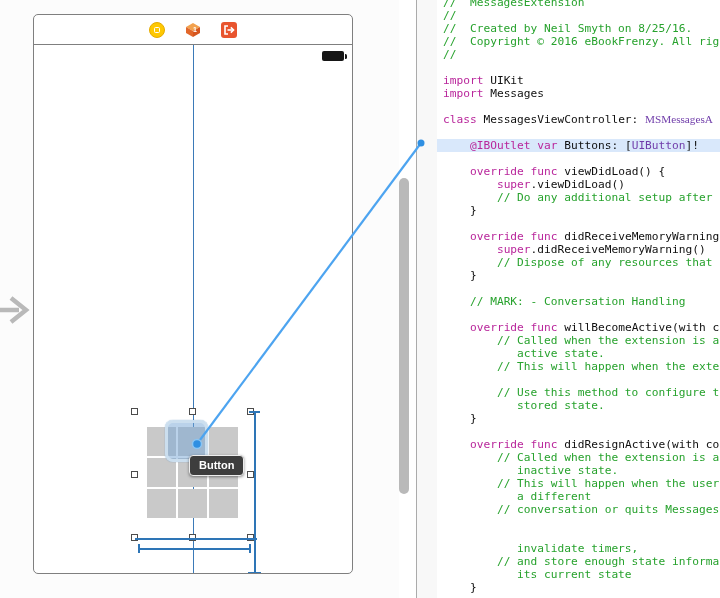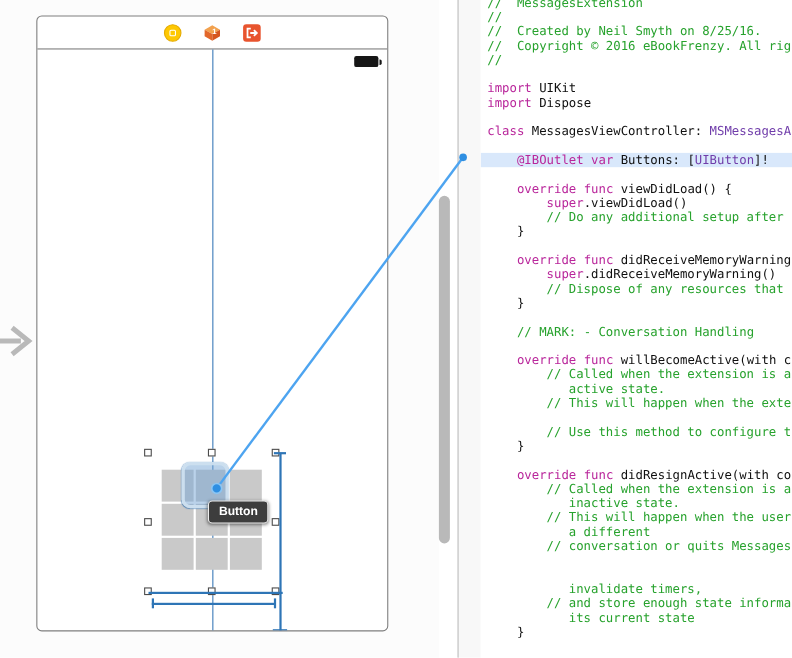--- a/index.html
+++ b/index.html
@@ -144,23 +144,23 @@
 
   <div id="code-pane">
     <div id="code-lines">
         <div class="code-line"><span style="color: rgb(39, 162, 45);">//  MessagesExtension</span></div>
         <div class="code-line"><span style="color: rgb(39, 162, 45);">//</span></div>
         <div class="code-line"><span style="color: rgb(39, 162, 45);">//  Created by Neil Smyth on 8/25/16.</span></div>
         <div class="code-line"><span style="color: rgb(39, 162, 45);">//  Copyright © 2016 eBookFrenzy. All rig</span></div>
         <div class="code-line"><span style="color: rgb(39, 162, 45);">//</span></div>
         <div class="code-line">&nbsp;</div>
         <div class="code-line"><span style="color: rgb(185, 38, 155);">import</span><span style="color: rgb(15, 15, 15);"> UIKit</span></div>
-        <div class="code-line"><span style="color: rgb(185, 38, 155);">import</span><span style="color: rgb(15, 15, 15);"> Dispose</span></div>
-        <div class="code-line">&nbsp;</div>
-        <div class="code-line"><span style="color: rgb(185, 38, 155);">class</span><span style="color: rgb(15, 15, 15);"> MessagesViewController: </span><span style="color: rgb(112, 61, 170);">MSMessagesA</span></div>
+        <div class="code-line"><span style="color: rgb(185, 38, 155);">import</span><span style="color: rgb(15, 15, 15);"> Messages</span></div>
+        <div class="code-line">&nbsp;</div>
+        <div class="code-line"><span style="color: rgb(185, 38, 155);">class</span><span style="color: rgb(15, 15, 15);"> MessagesViewController: </span><span style="color: rgb(112, 61, 170); font-family: Liberation Serif, serif;">MSMessagesA</span></div>
         <div class="code-line">&nbsp;</div>
         <div class="code-line hl" style="background: rgb(217, 232, 251);"><span style="color: rgb(15, 15, 15);">    </span><span style="color: rgb(185, 38, 155);">@IBOutlet</span><span style="color: rgb(15, 15, 15);"> </span><span style="color: rgb(185, 38, 155);">var</span><span style="color: rgb(15, 15, 15);"> Buttons: [</span><span style="color: rgb(112, 61, 170);">UIButton</span><span style="color: rgb(15, 15, 15);">]!</span></div>
         <div class="code-line">&nbsp;</div>
         <div class="code-line"><span style="color: rgb(15, 15, 15);">    </span><span style="color: rgb(185, 38, 155);">override</span><span style="color: rgb(15, 15, 15);"> </span><span style="color: rgb(185, 38, 155);">func</span><span style="color: rgb(15, 15, 15);"> viewDidLoad() {</span></div>
         <div class="code-line"><span style="color: rgb(15, 15, 15);">        </span><span style="color: rgb(185, 38, 155);">super</span><span style="color: rgb(15, 15, 15);">.viewDidLoad()</span></div>
         <div class="code-line"><span style="color: rgb(15, 15, 15);">        </span><span style="color: rgb(39, 162, 45);">// Do any additional setup after</span></div>
         <div class="code-line"><span style="color: rgb(15, 15, 15);">    }</span></div>
         <div class="code-line">&nbsp;</div>
         <div class="code-line"><span style="color: rgb(15, 15, 15);">    </span><span style="color: rgb(185, 38, 155);">override</span><span style="color: rgb(15, 15, 15);"> </span><span style="color: rgb(185, 38, 155);">func</span><span style="color: rgb(15, 15, 15);"> didReceiveMemoryWarning</span></div>
         <div class="code-line"><span style="color: rgb(15, 15, 15);">        </span><span style="color: rgb(185, 38, 155);">super</span><span style="color: rgb(15, 15, 15);">.didReceiveMemoryWarning()</span></div>
@@ -168,20 +168,21 @@
         <div class="code-line"><span style="color: rgb(15, 15, 15);">    }</span></div>
         <div class="code-line">&nbsp;</div>
         <div class="code-line"><span style="color: rgb(15, 15, 15);">    </span><span style="color: rgb(39, 162, 45);">// MARK: - Conversation Handling</span></div>
         <div class="code-line">&nbsp;</div>
         <div class="code-line"><span style="color: rgb(15, 15, 15);">    </span><span style="color: rgb(185, 38, 155);">override</span><span style="color: rgb(15, 15, 15);"> </span><span style="color: rgb(185, 38, 155);">func</span><span style="color: rgb(15, 15, 15);"> willBecomeActive(with c</span></div>
         <div class="code-line"><span style="color: rgb(15, 15, 15);">        </span><span style="color: rgb(39, 162, 45);">// Called when the extension is a</span></div>
         <div class="code-line"><span style="color: rgb(39, 162, 45);">           active state.</span></div>
         <div class="code-line"><span style="color: rgb(15, 15, 15);">        </span><span style="color: rgb(39, 162, 45);">// This will happen when the exte</span></div>
         <div class="code-line">&nbsp;</div>
         <div class="code-line"><span style="color: rgb(15, 15, 15);">        </span><span style="color: rgb(39, 162, 45);">// Use this method to configure t</span></div>
+        <div class="code-line"><span style="color: rgb(39, 162, 45);">           stored state.</span></div>
         <div class="code-line"><span style="color: rgb(15, 15, 15);">    }</span></div>
         <div class="code-line">&nbsp;</div>
         <div class="code-line"><span style="color: rgb(15, 15, 15);">    </span><span style="color: rgb(185, 38, 155);">override</span><span style="color: rgb(15, 15, 15);"> </span><span style="color: rgb(185, 38, 155);">func</span><span style="color: rgb(15, 15, 15);"> didResignActive(with co</span></div>
         <div class="code-line"><span style="color: rgb(15, 15, 15);">        </span><span style="color: rgb(39, 162, 45);">// Called when the extension is a</span></div>
         <div class="code-line"><span style="color: rgb(39, 162, 45);">           inactive state.</span></div>
         <div class="code-line"><span style="color: rgb(15, 15, 15);">        </span><span style="color: rgb(39, 162, 45);">// This will happen when the user</span></div>
         <div class="code-line"><span style="color: rgb(39, 162, 45);">           a different</span></div>
         <div class="code-line"><span style="color: rgb(15, 15, 15);">        </span><span style="color: rgb(39, 162, 45);">// conversation or quits Messages</span></div>
         <div class="code-line">&nbsp;</div>
         <div class="code-line"><span style="color: rgb(15, 15, 15);">        </span></div>

